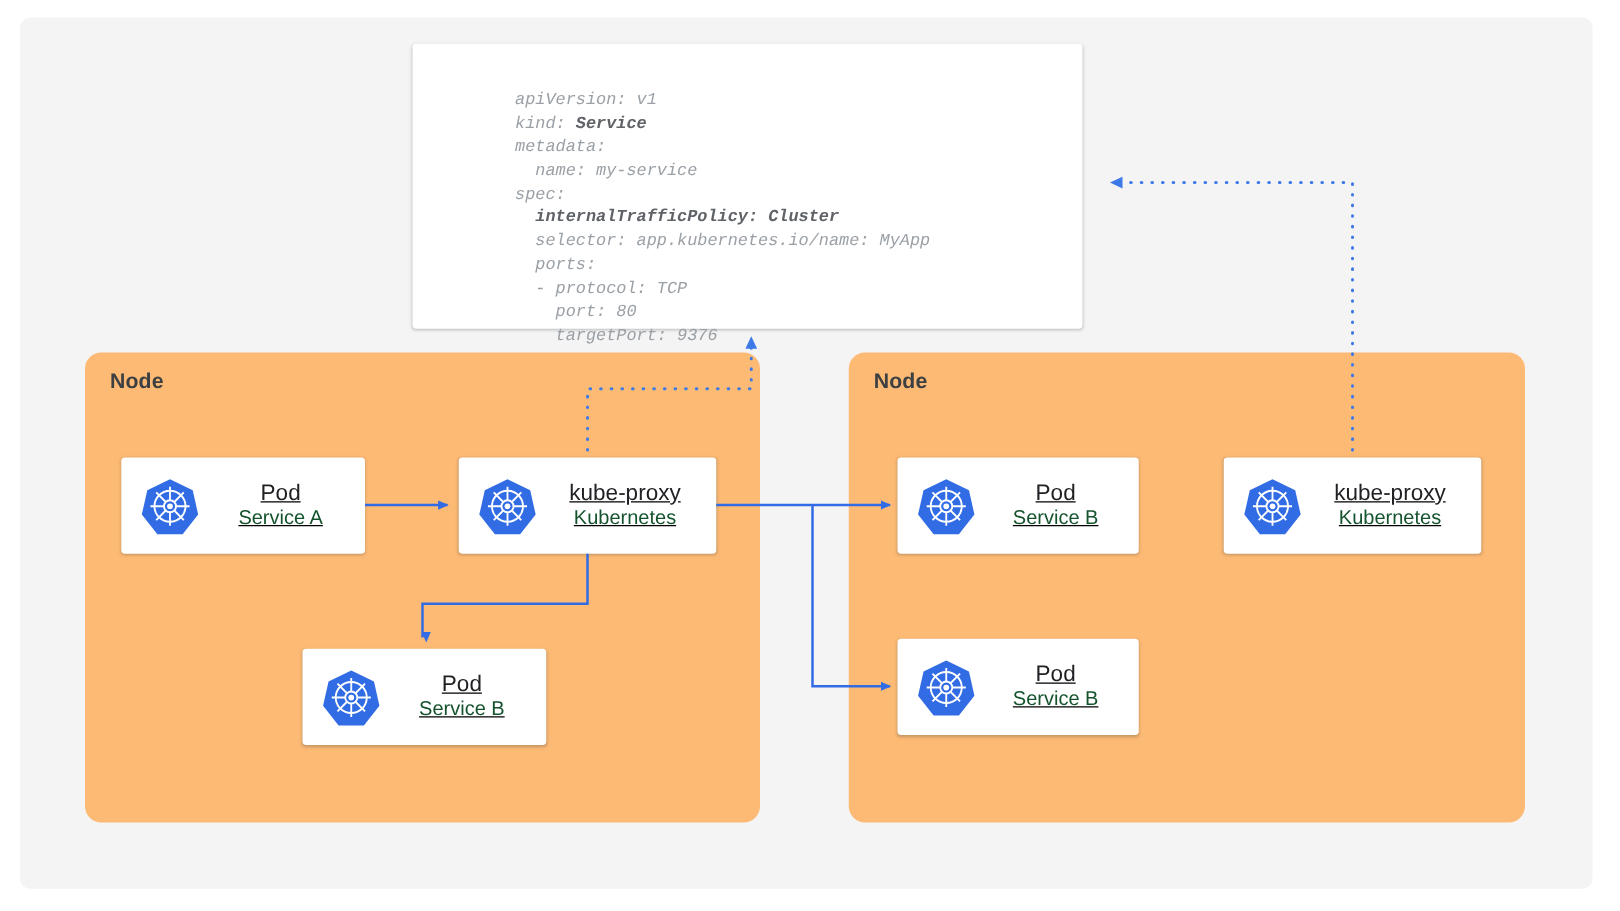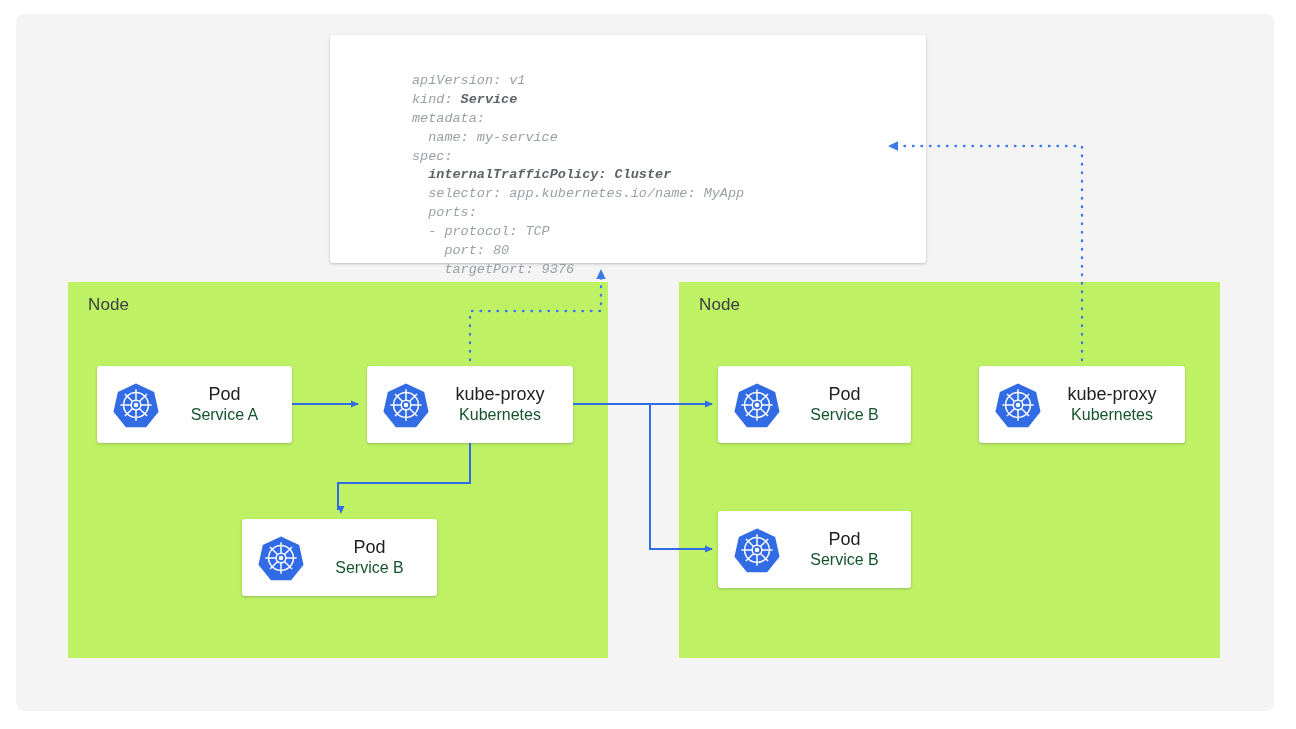--- a/index.html
+++ b/index.html
@@ -17,22 +17,23 @@
     position: absolute;
     left: 16px;
     top: 14px;
     width: 1258px;
     height: 697px;
     background: #f4f4f4;
     border-radius: 8px;
   }
   .node-box {
     position: absolute;
-    background: #bef264;
-    border-radius: 0;
+    background: #fdba74;
+    border-radius: 13px;
+    font-weight: bold;
   }
   .node-label {
     position: absolute;
     left: 20px;
     top: 13px;
     font-size: 17px;
     color: #3c4043;
     letter-spacing: 0.1px;
   }
   .card {
@@ -51,38 +52,39 @@
     width: 46px;
     height: 46px;
   }
   .card .texts {
     flex: 1 1 auto;
     display: flex;
     flex-direction: column;
     align-items: center;
     justify-content: center;
     padding-right: 8px;
+    text-decoration: underline;
   }
   .card .title {
     font-size: 18px;
     color: #202124;
     line-height: 1.25;
     white-space: nowrap;
   }
   .card .subtitle {
     font-size: 16px;
     color: #14532d;
     line-height: 1.3;
     white-space: nowrap;
   }
   .yaml-box {
     position: absolute;
     left: 330px;
     top: 35px;
-    width: 596px;
+    width: 536px;
     height: 228px;
     background: #ffffff;
     border-radius: 3px;
     box-shadow: 0 1px 3px rgba(60,64,67,0.22), 0 1px 2px rgba(60,64,67,0.10);
     box-sizing: border-box;
   }
   .yaml-code {
     position: absolute;
     left: 82px;
     top: 18px;

